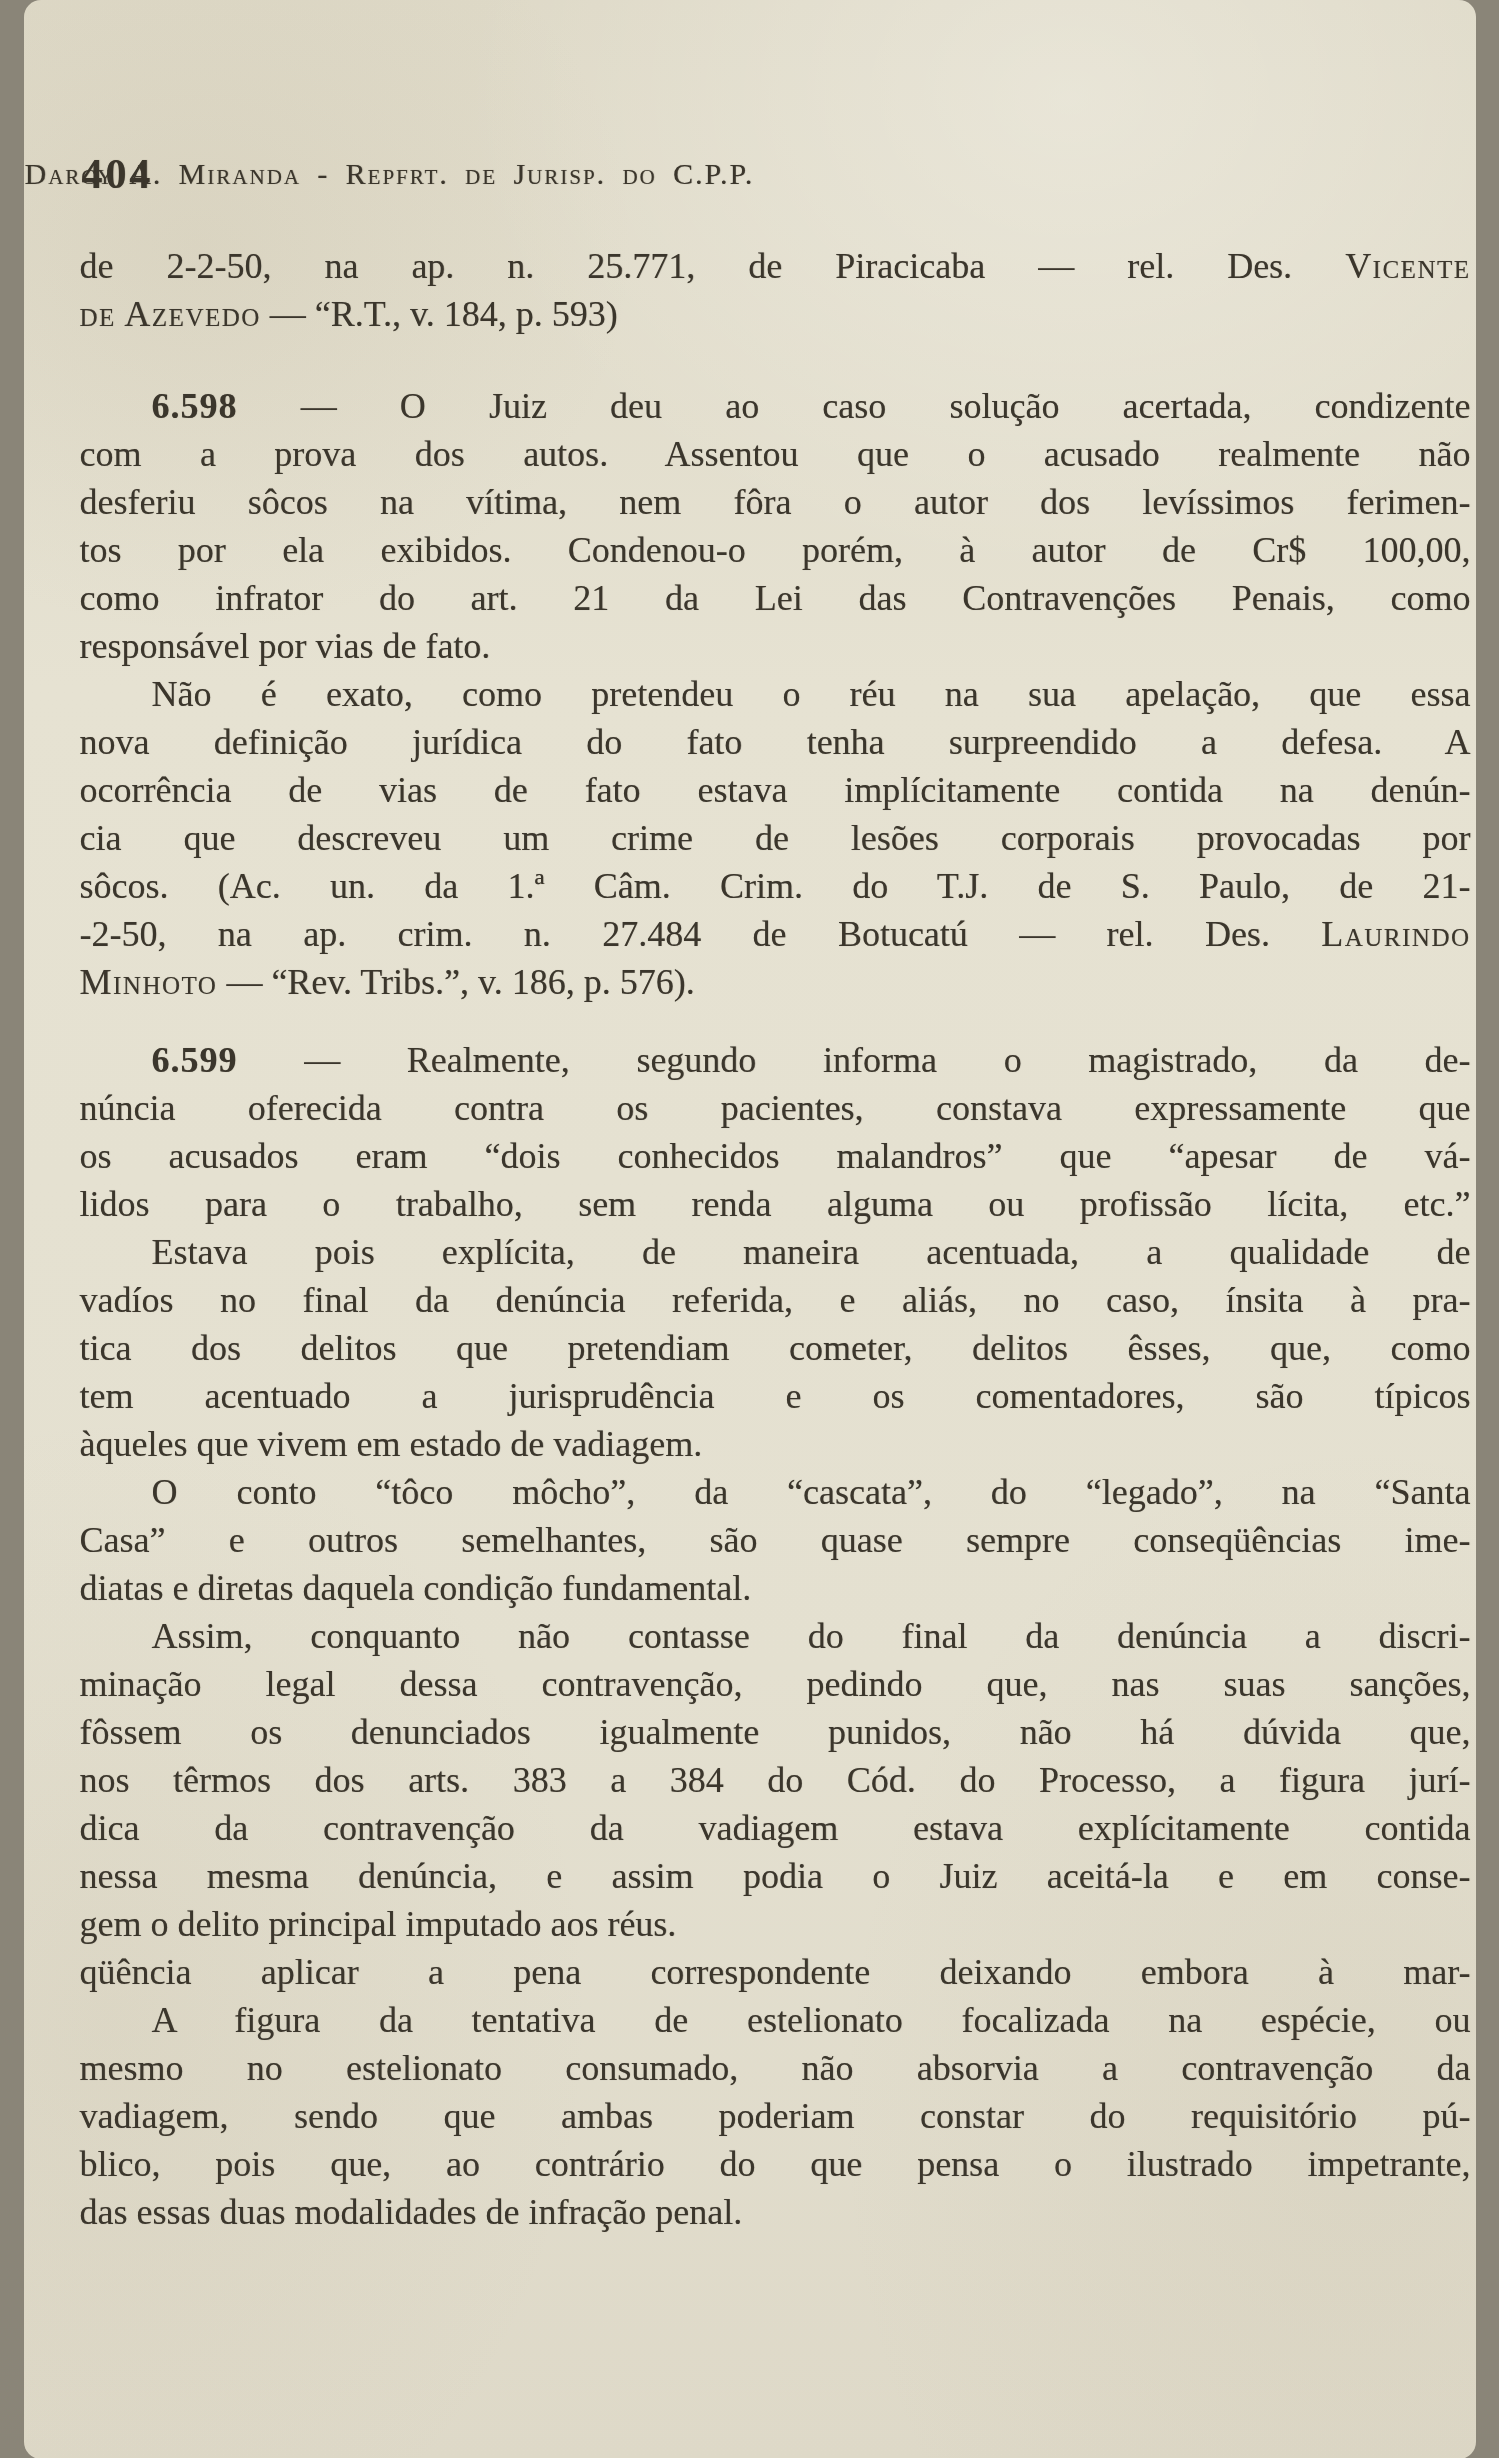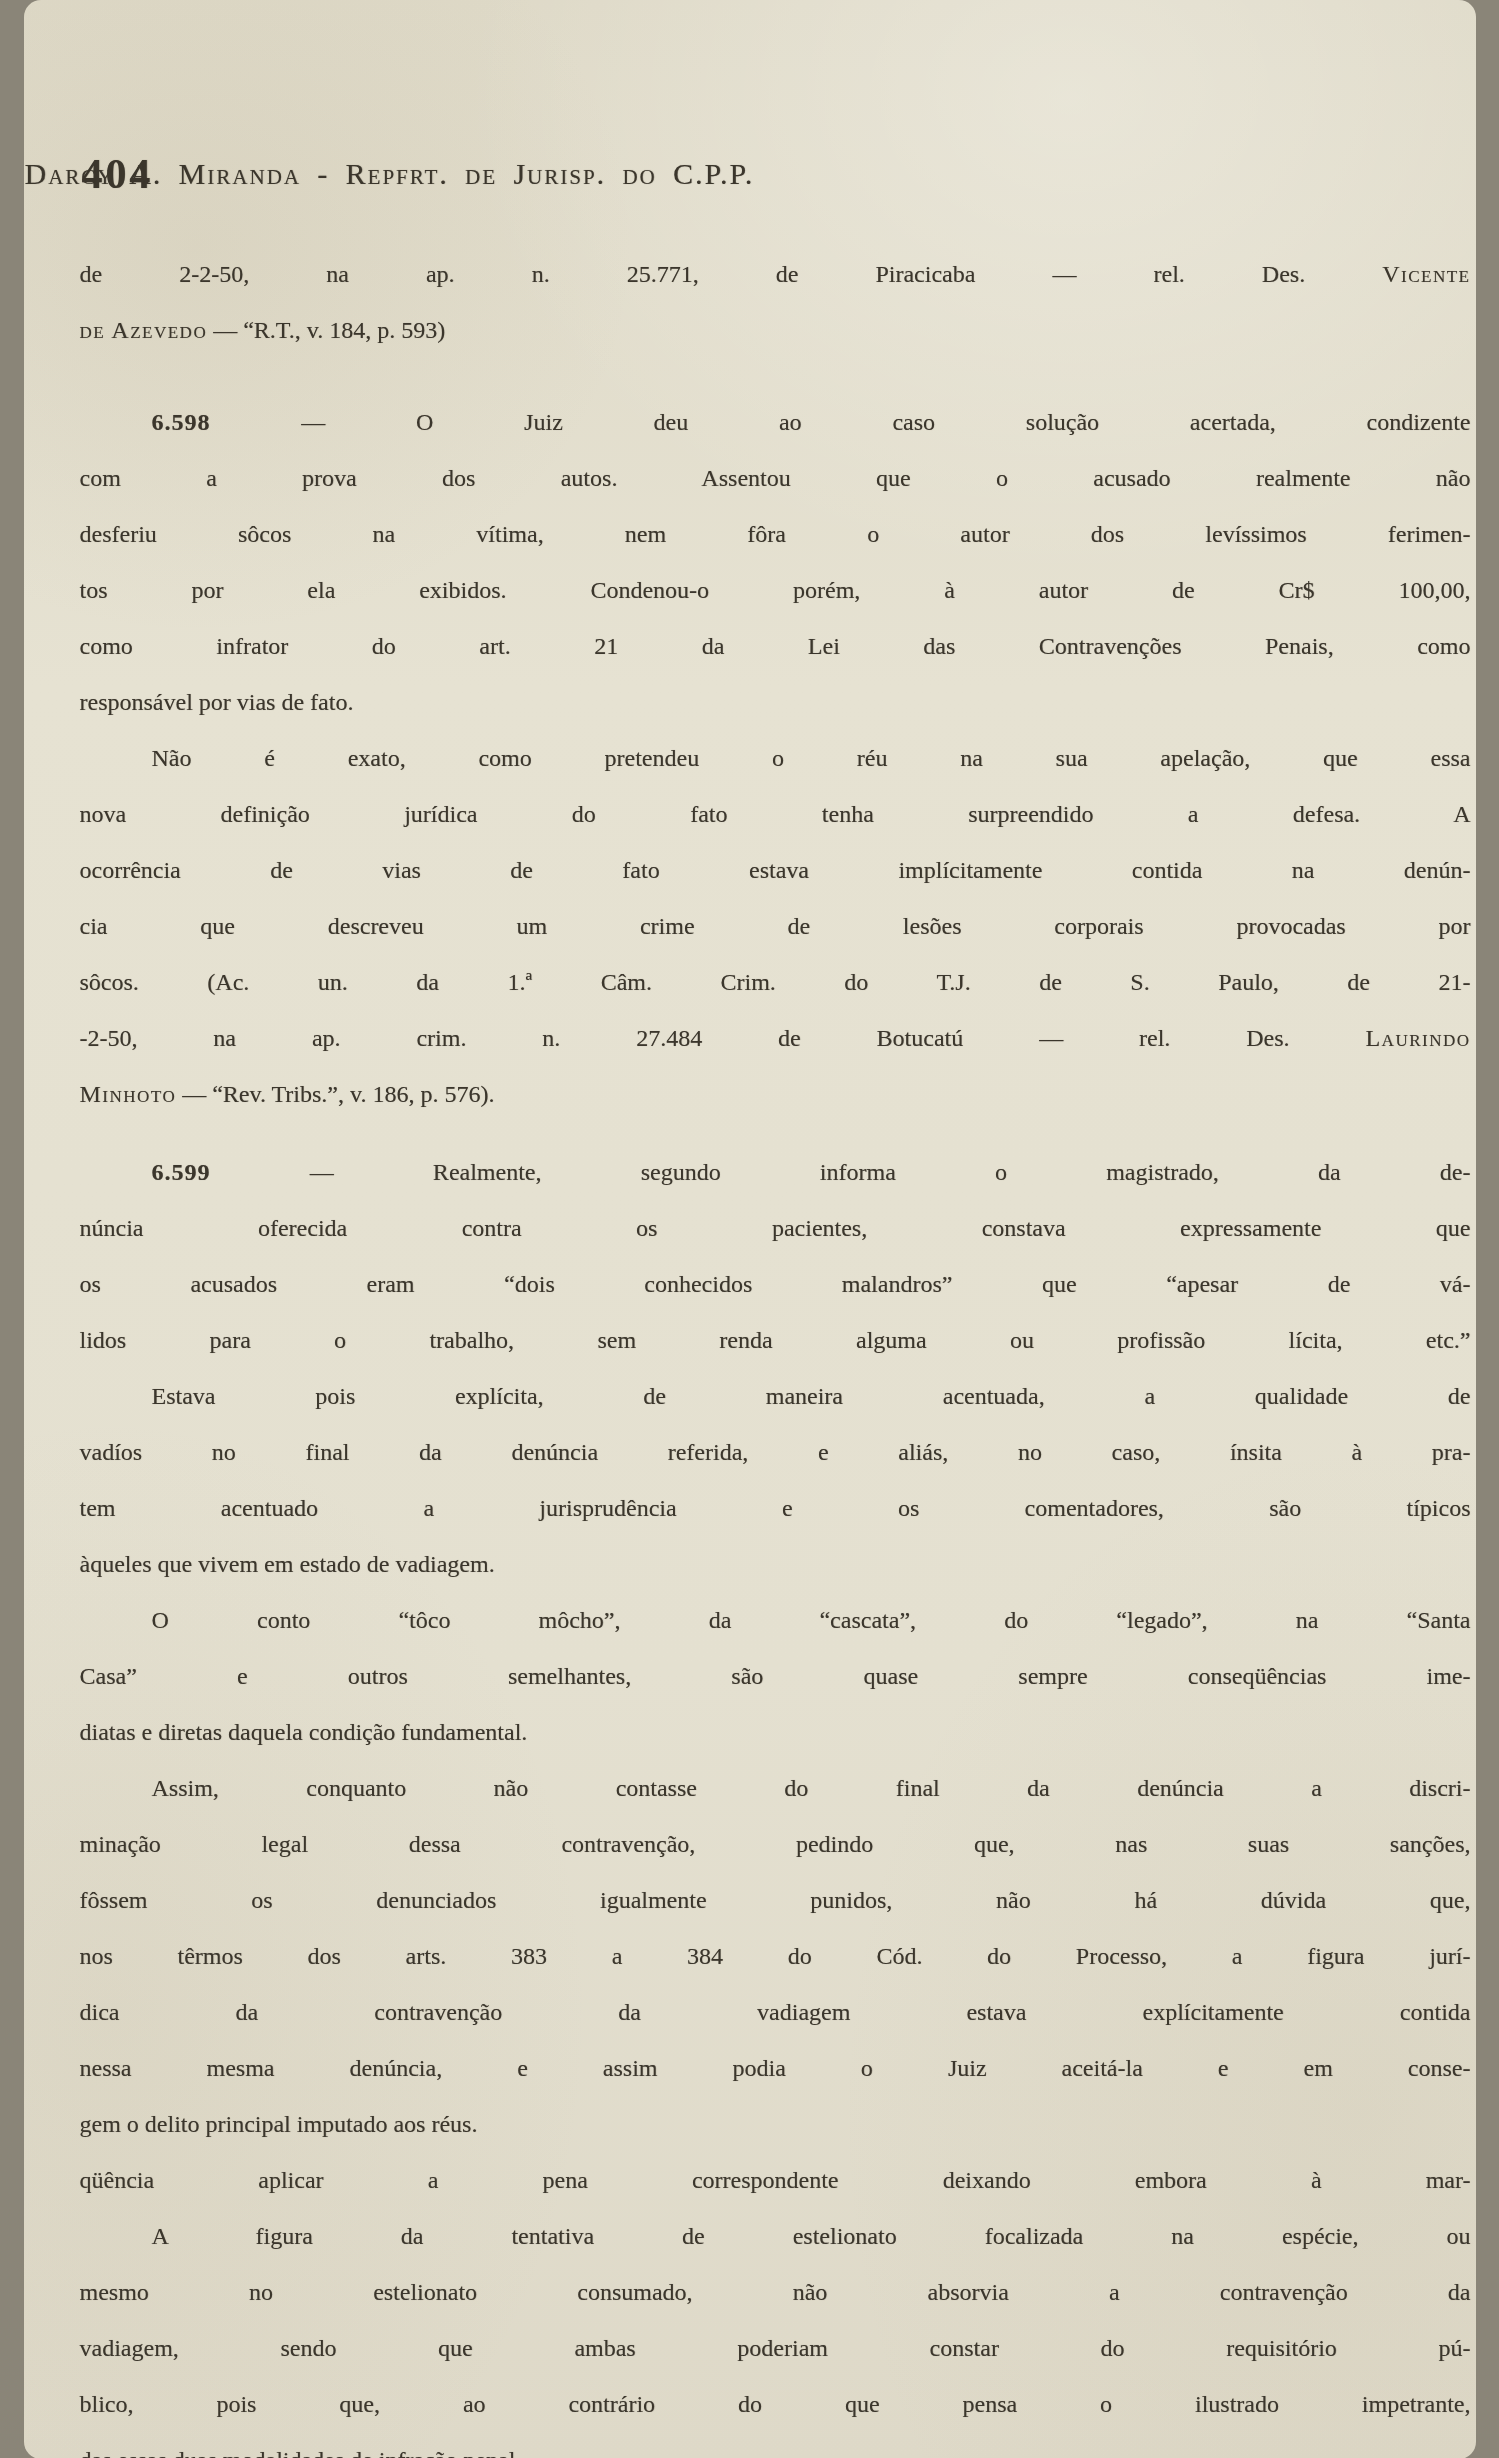--- a/index.html
+++ b/index.html
@@ -55,26 +55,25 @@
     position: absolute;
     left: 56px;
     top: 242px;
     width: 1391px;
   }
   .para { margin: 0; }
   .gap-large { margin-top: 44px; }
   .gap-small { margin-top: 30px; }
 
   .ln {
-    font-size: 24px;
+    font-size: 36px;
     line-height: 48px;
     text-align: justify;
     text-align-last: justify;
     text-shadow: 0.3px 0.3px 0.7px rgba(59,54,44,0.45);
-    margin-top: 8px;
   }
   .ln.end { text-align-last: left; }
   .ind { text-indent: 72px; }
 
   .num {
     font-weight: bold;
     letter-spacing: 1px;
   }
   .sc {
     font-variant: small-caps;
@@ -120,20 +119,21 @@
     <div class="para gap-small">
       <div class="ln ind"><span class="num">6.599</span><span> — Realmente, segundo informa o magistrado, da de-</span></div>
       <div class="ln">núncia oferecida contra os pacientes, constava expressamente que</div>
       <div class="ln">os acusados eram “dois conhecidos malandros” que “apesar de vá-</div>
       <div class="ln">lidos para o trabalho, sem renda alguma ou profissão lícita, etc.”</div>
     </div>
 
     <div class="para">
       <div class="ln ind">Estava pois explícita, de maneira acentuada, a qualidade de</div>
       <div class="ln">vadíos no final da denúncia referida, e aliás, no caso, ínsita à pra-</div>
+      <div class="ln">tica dos delitos que pretendiam cometer, delitos êsses, que, como</div>
       <div class="ln">tem acentuado a jurisprudência e os comentadores, são típicos</div>
       <div class="ln end">àqueles que vivem em estado de vadiagem.</div>
     </div>
 
     <div class="para">
       <div class="ln ind">O conto “tôco môcho”, da “cascata”, do “legado”, na “Santa</div>
       <div class="ln">Casa” e outros semelhantes, são quase sempre conseqüências ime-</div>
       <div class="ln end">diatas e diretas daquela condição fundamental.</div>
     </div>
 

